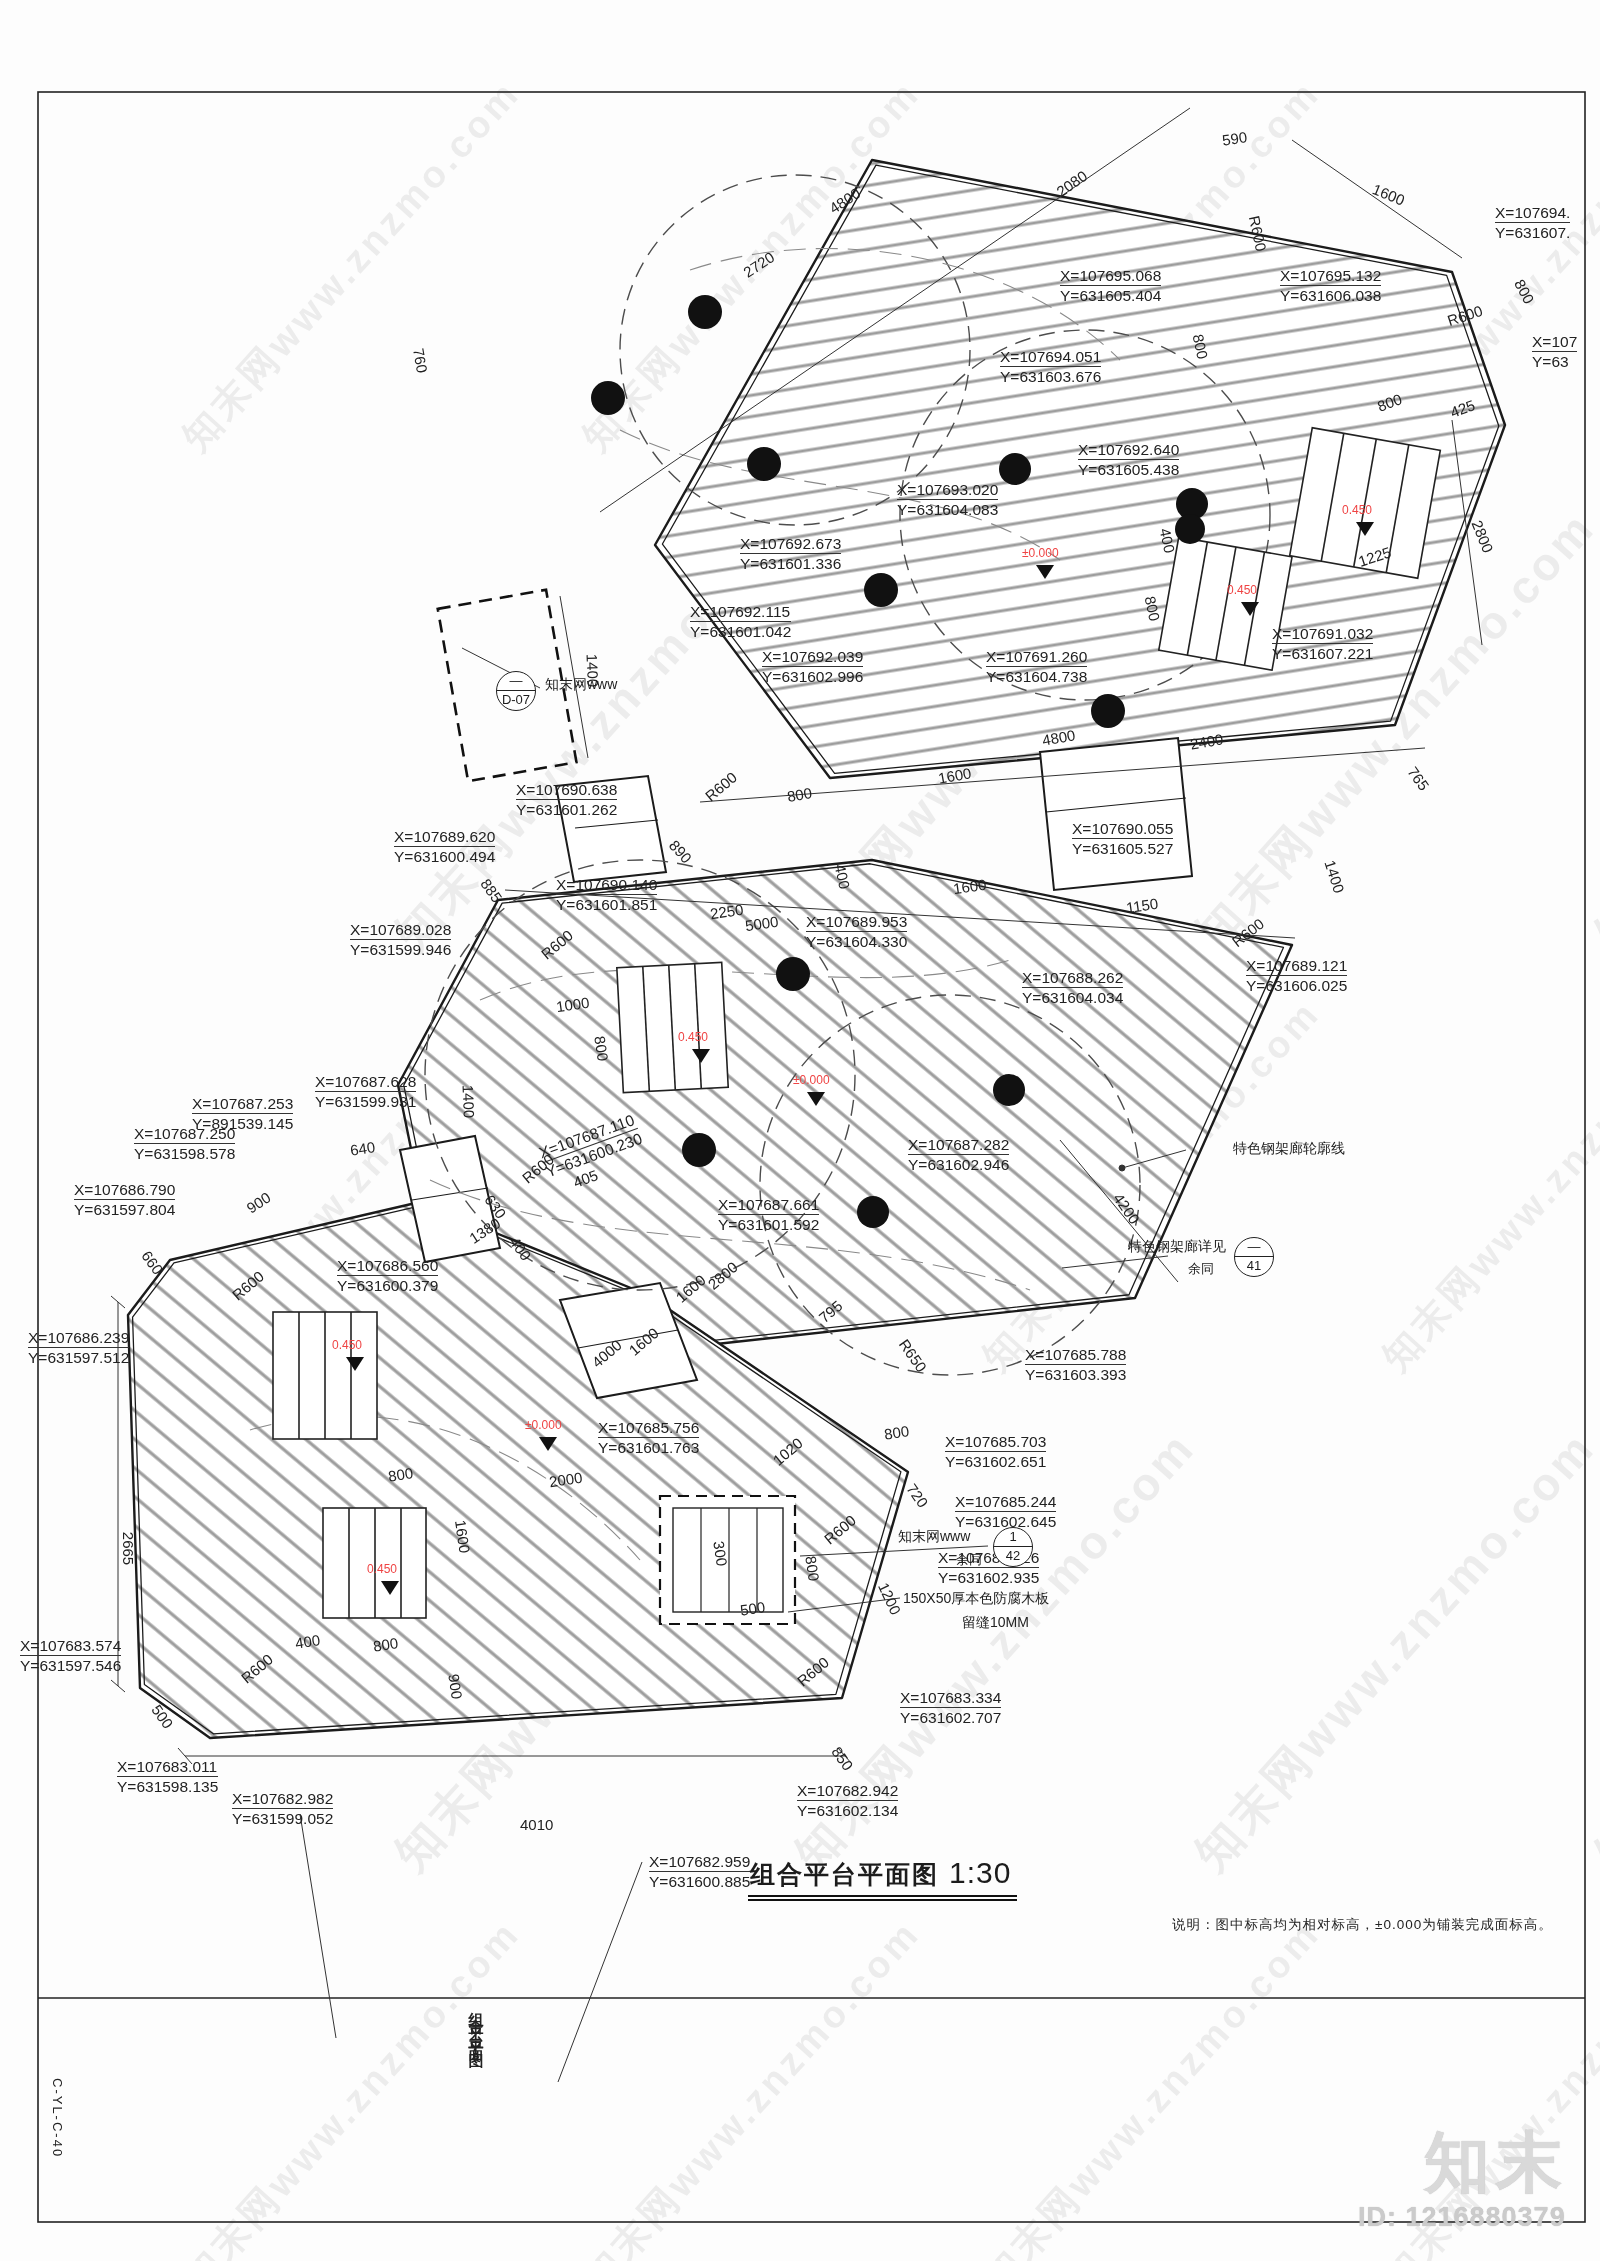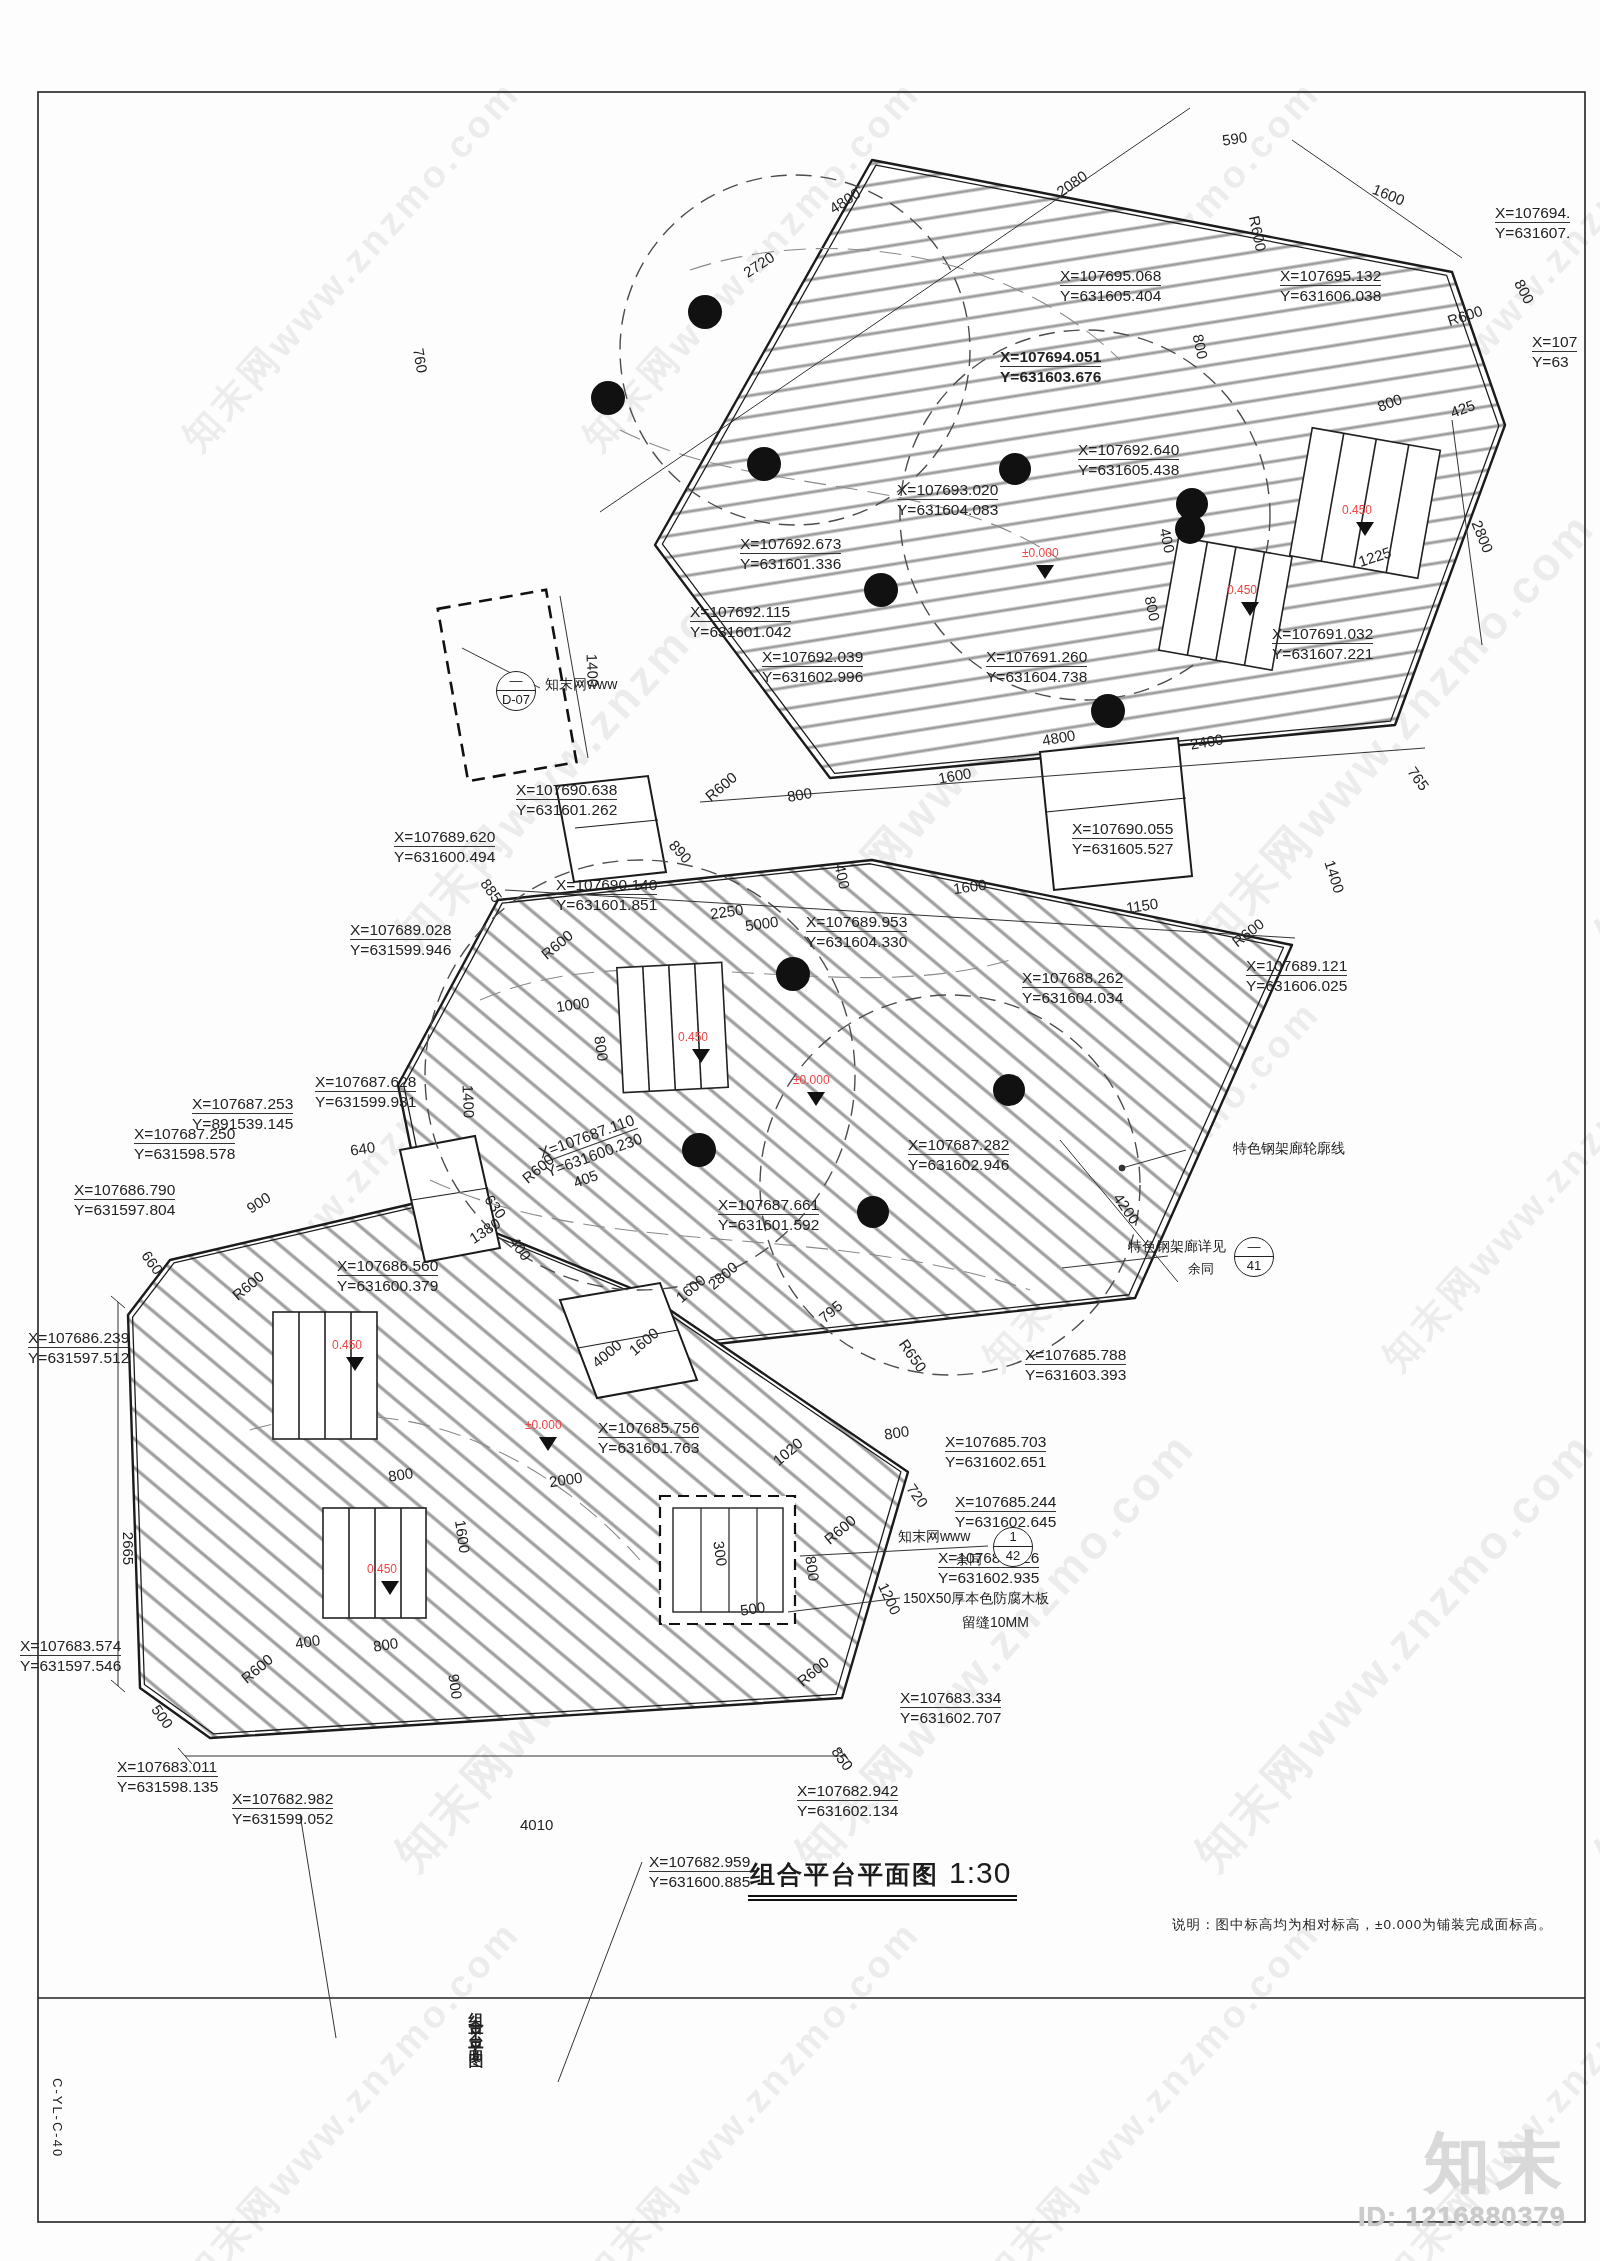--- a/index.html
+++ b/index.html
@@ -211,21 +211,21 @@
         <div>Y=631605.404</div>
       </div>
       <div class="coord" style="left: 1280px; top: 266px;">
         <div class="xl">X=107695.132</div>
         <div>Y=631606.038</div>
       </div>
       <div class="coord" style="left: 1495px; top: 203px;">
         <div class="xl">X=107694.</div>
         <div>Y=631607.</div>
       </div>
-      <div class="coord" style="left: 1000px; top: 347px; font-weight: bold;">
+      <div class="coord" style="left: 1000px; top: 347px;">
         <div class="xl">X=107694.051</div>
         <div>Y=631603.676</div>
       </div>
       <div class="coord" style="left: 1078px; top: 440px;">
         <div class="xl">X=107692.640</div>
         <div>Y=631605.438</div>
       </div>
       <div class="coord" style="left: 897px; top: 480px;">
         <div class="xl">X=107693.020</div>
         <div>Y=631604.083</div>

